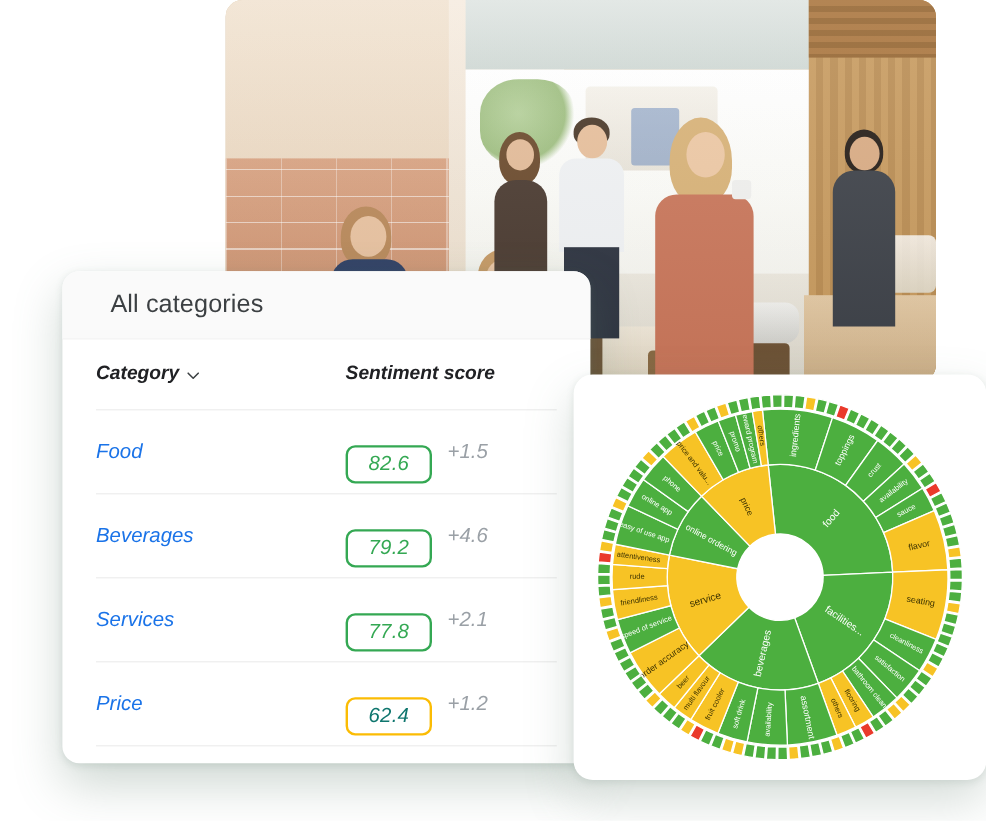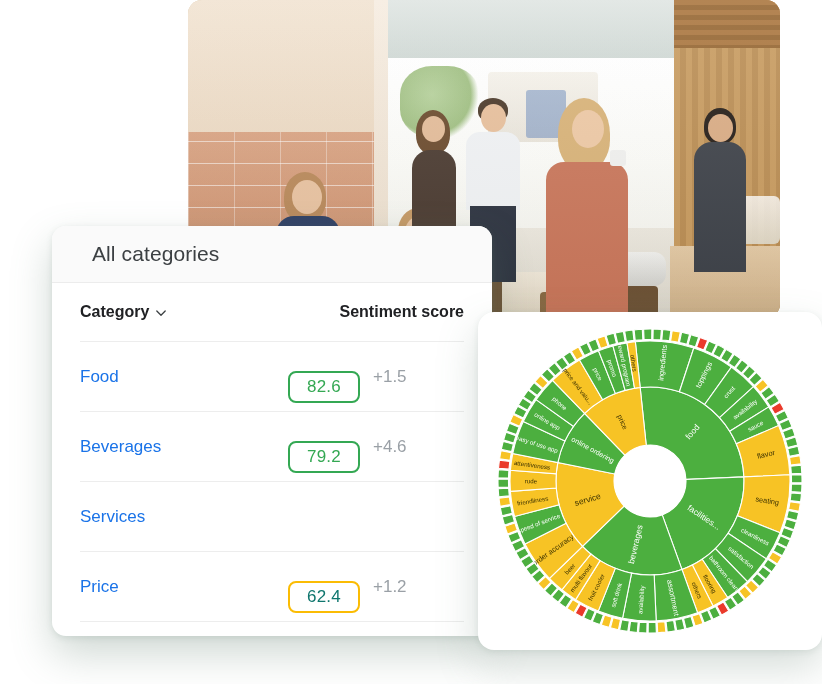--- a/index.html
+++ b/index.html
@@ -66,26 +66,26 @@
   .cat-card{
     position:absolute;left:52px;top:226px;width:440px;height:410px;
     background:#ffffff;border-radius:14px;
     box-shadow:0 18px 40px rgba(96,125,110,.30), 0 2px 6px rgba(96,125,110,.16);
   }
   .cat-head{
     height:56px;display:flex;align-items:center;padding:0 0 0 28px;
     border-bottom:1px solid #ececec;background:#fafafa;border-radius:14px 14px 0 0;
   }
   .cat-head h2{margin:12px;font-size:21px;font-weight:400;color:#3c4043;letter-spacing:.1px;}
-  .cat-body{padding:0 28px;}
+  .cat-body{padding:0 28px;font-style:italic;}
   .cat-colhead{display:flex;align-items:center;height:58px;}
   .col-category{flex:1;display:flex;align-items:center;gap:6px;font-size:16px;color:#202124;font-weight:700;}
   .chev{display:inline-block;width:12px;height:12px;position:relative;top:1px;}
   .chev svg{display:block;}
-  .col-score{width:176px;text-align:right;font-size:16px;color:#202124;font-weight:700;padding-left:8px;}
+  .col-score{width:176px;text-align:left;font-size:16px;color:#202124;font-weight:700;padding-left:8px;}
   .row{display:flex;align-items:center;height:69px;border-top:1px solid #ededed;}
   .row:first-of-type{border-top:none;}
   .row .name{flex:1;font-size:17px;color:#1a73e8;cursor:pointer;}
   .row .vals{width:176px;display:flex;align-items:center;gap:13px;padding-left:8px;}
   .badge{
     min-width:50px;padding:4px 9px;border-radius:8px;border:2px solid #34a853;
     color:#34a853;font-size:17px;text-align:center;background:#fff;letter-spacing:.2px;margin-top:20px;
   }
   .badge.amber{border-color:#fbbc04;color:#0f766e;}
   .delta{font-size:17px;color:#9aa0a6;}
@@ -208,20 +208,24 @@
       <div class="row">
         <div class="name">Beverages</div>
         <div class="vals">
           <span class="badge">79.2</span>
           <span class="delta">+4.6</span>
         </div>
       </div>
 
       <div class="row">
         <div class="name">Services</div>
+        <div class="vals">
+          <span class="badge">77.8</span>
+          <span class="delta">+2.1</span>
+        </div>
       </div>
 
       <div class="row last">
         <div class="name">Price</div>
         <div class="vals">
           <span class="badge amber">62.4</span>
           <span class="delta">+1.2</span>
         </div>
       </div>
 

